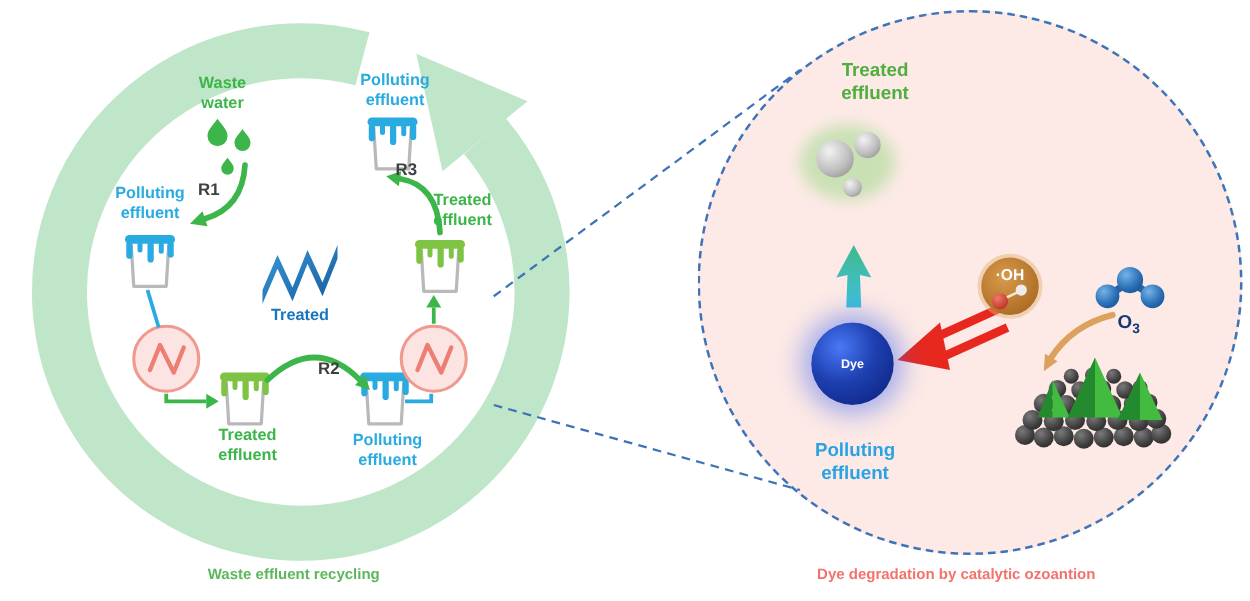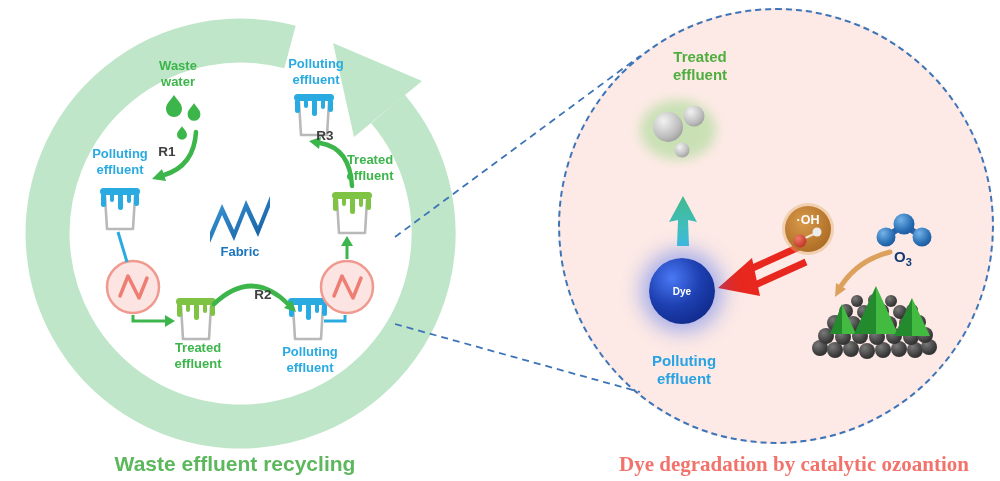--- a/index.html
+++ b/index.html
@@ -9,21 +9,21 @@
           border-radius:50%;background:#fdeae6;border:2px dashed #3d74b8;box-sizing:border-box;z-index:0;}
   svg.layer{position:absolute;left:0;top:0;z-index:1;}
   .lbl{position:absolute;font-weight:bold;font-size:13px;line-height:1.22;text-align:center;z-index:2;}
   .green{color:#3cb54a;}
   .blue{color:#29abe2;}
   .dkblue{color:#1b75bc;}
   .rlabel{color:#404040;font-size:13.5px;}
   .big{font-size:15px;}
   .green2{color:#4fae3e;}
   .blue2{color:#29a3e3;}
-  .caption{position:absolute;font-weight:bold;font-size:21px;text-align:center;z-index:2;}
+  .caption{position:absolute;font-weight:bold;font-size:12px;text-align:center;z-index:2;}
   .cap-green{color:#5db75d;}
   .cap-pink{color:#f2736b;}
   .dye-sphere{position:absolute;left:649px;top:258px;width:66px;height:66px;border-radius:50%;
           background:radial-gradient(circle at 35% 30%, #4a78f5 0%, #1d3fb0 45%, #0a1f78 100%);
           box-shadow:0 0 20px 8px rgba(59,99,240,0.45);
           display:flex;align-items:center;justify-content:center;
           color:#ffffff;font-weight:bold;font-size:10px;z-index:2;}
   .cat-label{position:absolute;left:800px;top:366px;width:140px;text-align:center;
           font-weight:bold;font-size:13.5px;z-index:2;}
   .cat-green{color:#3a9e2f;}
@@ -241,29 +241,29 @@
       <polygon points="854,334 876,286 876,334" fill="#238a2e"></polygon>
       <polygon points="876,286 898,334 876,334" fill="#43bb41"></polygon>
       <polygon points="894,336 912,298 912,336" fill="#238a2e"></polygon>
       <polygon points="912,298 930,336 912,336" fill="#43bb41"></polygon>
     </g>
   </svg>
 
   <div class="lbl green" style="left:146px;top:58px;width:64px;">Waste water</div>
   <div class="lbl rlabel" style="left:152px;top:144px;width:30px;">R1</div>
   <div class="lbl blue" style="left:76px;top:146px;width:88px;">Polluting effluent</div>
-  <div class="lbl dkblue" style="left:212px;top:244px;width:56px;">Fabric</div>
+  <div class="lbl dkblue" style="left:212px;top:244px;width:56px;">Treated</div>
   <div class="lbl rlabel" style="left:236px;top:287px;width:30px;margin-left:12px;">R2</div>
   <div class="lbl green" style="left:154px;top:340px;width:88px;">Treated effluent</div>
   <div class="lbl blue" style="left:266px;top:344px;width:88px;">Polluting effluent</div>
   <div class="lbl rlabel" style="left:310px;top:128px;width:30px;">R3</div>
   <div class="lbl green" style="left:330px;top:152px;width:80px;">Treated effluent</div>
   <div class="lbl blue" style="left:272px;top:56px;width:88px;">Polluting effluent</div>
   <div class="caption cap-green" style="left:80px;top:452px;width:310px;">Waste effluent recycling</div>
 
   <div class="lbl big green2" style="left:646px;top:48px;width:108px;">Treated effluent</div>
   <div class="dye-sphere">
     <span>Dye</span>
   </div>
   <div class="lbl big blue2" style="left:636px;top:352px;width:96px;">Polluting effluent</div>
-  <div class="caption cap-pink" style="left:592px;top:452px;width:404px;font-family:Liberation Serif, serif;">Dye degradation by catalytic ozoantion</div>
+  <div class="caption cap-pink" style="left:563px;top:452px;width:404px;">Dye degradation by catalytic ozoantion</div>
 
 </div>
 
 </body></html>

